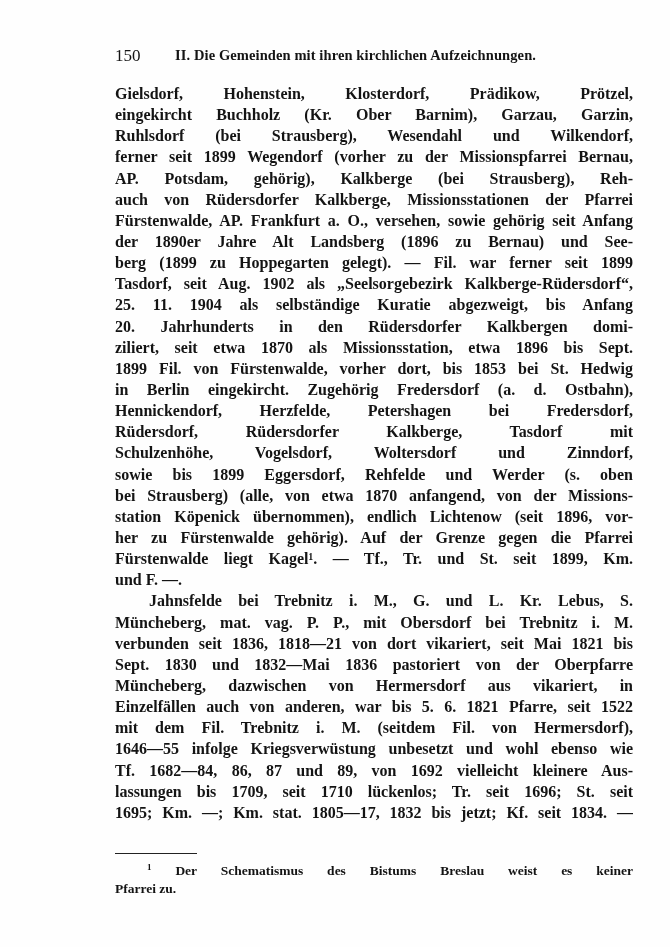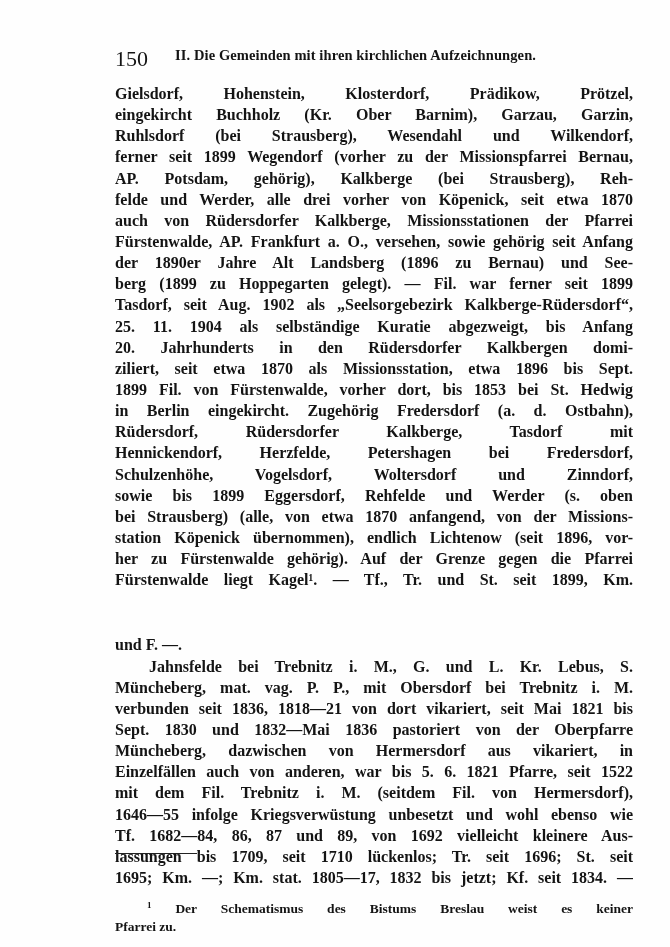--- a/index.html
+++ b/index.html
@@ -1,65 +1,64 @@
 <!DOCTYPE html>
 <html><head>
 <meta charset="utf-8">
 <style>
   html, body { margin: 0; padding: 0; background: #ffffff; }
   body { width: 670px; height: 947px; position: relative; overflow: hidden;
          font-family: "DejaVu Serif", "Liberation Serif", serif; color: #141414; }
   .page { position: absolute; left: 0; top: 0; width: 670px; height: 947px; background: #fefefe; }
   .header { position: absolute; left: 115px; top: 46px; width: 520px; height: 24px; }
-  .page-number { position: absolute; left: 0; top: 0; font-size: 22px; font-family: "Liberation Serif", serif; }
+  .page-number { position: absolute; left: 0; top: 0; font-size: 17px; font-family: "Liberation Serif", serif; }
   .running-head { position: absolute; left: 60px; top: 1px; font-size: 14.5px; font-weight: bold;
                   font-family: "Liberation Serif", serif; letter-spacing: 0.1px; }
   .body-text { position: absolute; left: 115px; top: 83px; width: 518px; }
   .line { height: 21.15px; line-height: 21.15px; font-size: 16px; font-weight: bold;
           font-family: "Liberation Serif", serif; text-align: justify; text-align-last: justify;
           white-space: nowrap; overflow: hidden; }
-  .line.last { text-align-last: left; margin-top: 44px; }
+  .line.last { text-align-last: left; }
   .line.indent { padding-left: 34px; }
   .footnote-rule { position: absolute; left: 115px; top: 853px; width: 82px; height: 0; border-top: 1.2px solid #222; }
   .footnotes { position: absolute; left: 115px; top: 862px; width: 518px; }
   .fline { height: 18px; line-height: 18px; font-size: 13.5px; font-weight: bold;
            font-family: "Liberation Serif", serif; text-align: justify; text-align-last: justify; white-space: nowrap; }
-  .fline.indent { padding-left: 32px; margin-top: 38px; }
+  .fline.indent { padding-left: 32px; }
   .fline.last { text-align-last: left; }
   sup { font-size: 9px; vertical-align: 5px; line-height: 0; }
 </style>
 </head>
 <body>
 
 <div class="page">
 
   <div class="header">
     <span class="page-number">150</span>
     <span class="running-head">II. Die Gemeinden mit ihren kirchlichen Aufzeichnungen.</span>
   </div>
 
   <div class="body-text">
     <div class="line">Gielsdorf, Hohenstein, Klosterdorf, Prädikow, Prötzel,</div>
     <div class="line">eingekircht Buchholz (Kr. Ober Barnim), Garzau, Garzin,</div>
     <div class="line">Ruhlsdorf (bei Strausberg), Wesendahl und Wilkendorf,</div>
     <div class="line">ferner seit 1899 Wegendorf (vorher zu der Missionspfarrei Bernau,</div>
     <div class="line">AP. Potsdam, gehörig), Kalkberge (bei Strausberg), Reh-</div>
-    <div class="line">felde und Werder, alle drei vorher von Köpenick, seit etwa 1870</div>
     <div class="line">auch von Rüdersdorfer Kalkberge, Missionsstationen der Pfarrei</div>
     <div class="line">Fürstenwalde, AP. Frankfurt a. O., versehen, sowie gehörig seit Anfang</div>
     <div class="line">der 1890er Jahre Alt Landsberg (1896 zu Bernau) und See-</div>
     <div class="line">berg (1899 zu Hoppegarten gelegt). — Fil. war ferner seit 1899</div>
     <div class="line">Tasdorf, seit Aug. 1902 als „Seelsorgebezirk Kalkberge-Rüdersdorf“,</div>
     <div class="line">25. 11. 1904 als selbständige Kuratie abgezweigt, bis Anfang</div>
     <div class="line">20. Jahrhunderts in den Rüdersdorfer Kalkbergen domi-</div>
     <div class="line">ziliert, seit etwa 1870 als Missionsstation, etwa 1896 bis Sept.</div>
     <div class="line">1899 Fil. von Fürstenwalde, vorher dort, bis 1853 bei St. Hedwig</div>
     <div class="line">in Berlin eingekircht. Zugehörig Fredersdorf (a. d. Ostbahn),</div>
+    <div class="line">Hennickendorf, Herzfelde, Petershagen bei Fredersdorf,</div>
     <div class="line">Rüdersdorf, Rüdersdorfer Kalkberge, Tasdorf mit</div>
-    <div class="line">Hennickendorf, Herzfelde, Petershagen bei Fredersdorf,</div>
     <div class="line">Schulzenhöhe, Vogelsdorf, Woltersdorf und Zinndorf,</div>
     <div class="line">sowie bis 1899 Eggersdorf, Rehfelde und Werder (s. oben</div>
     <div class="line">bei Strausberg) (alle, von etwa 1870 anfangend, von der Missions-</div>
     <div class="line">station Köpenick übernommen), endlich Lichtenow (seit 1896, vor-</div>
     <div class="line">her zu Fürstenwalde gehörig). Auf der Grenze gegen die Pfarrei</div>
     <div class="line">Fürstenwalde liegt Kagel¹. — Tf., Tr. und St. seit 1899, Km.</div>
     <div class="line last">und F. —.</div>
     <div class="line indent">Jahnsfelde bei Trebnitz i. M., G. und L. Kr. Lebus, S.</div>
     <div class="line">Müncheberg, mat. vag. P. P., mit Obersdorf bei Trebnitz i. M.</div>
     <div class="line">verbunden seit 1836, 1818—21 von dort vikariert, seit Mai 1821 bis</div>

